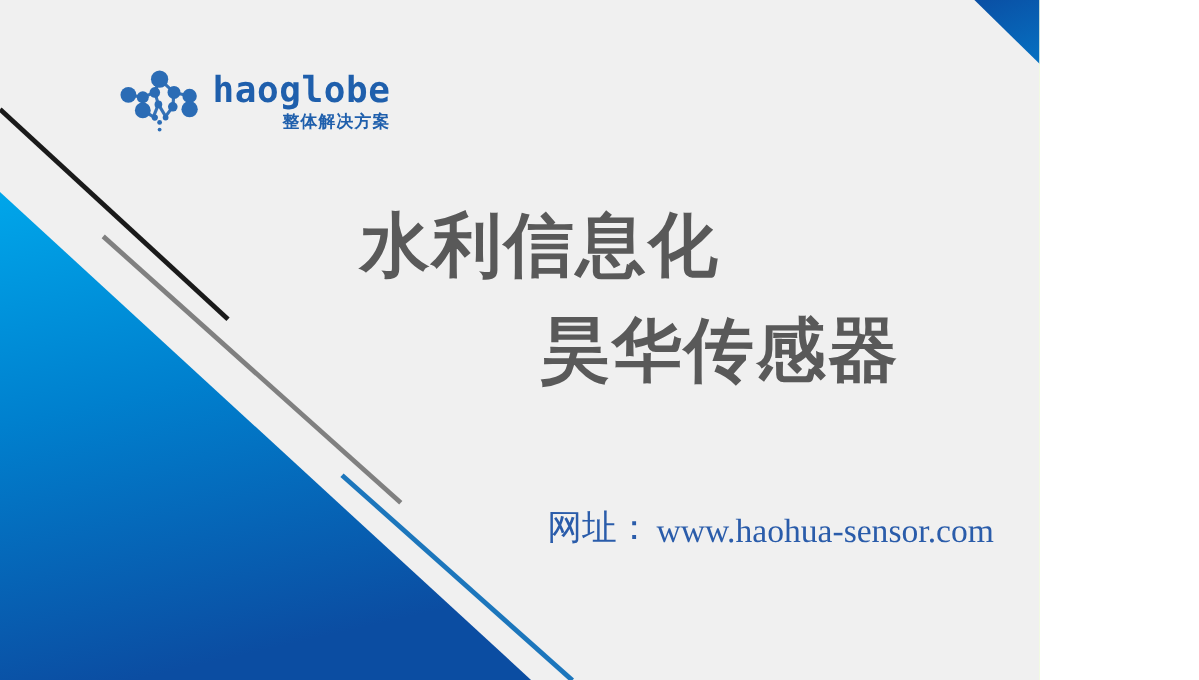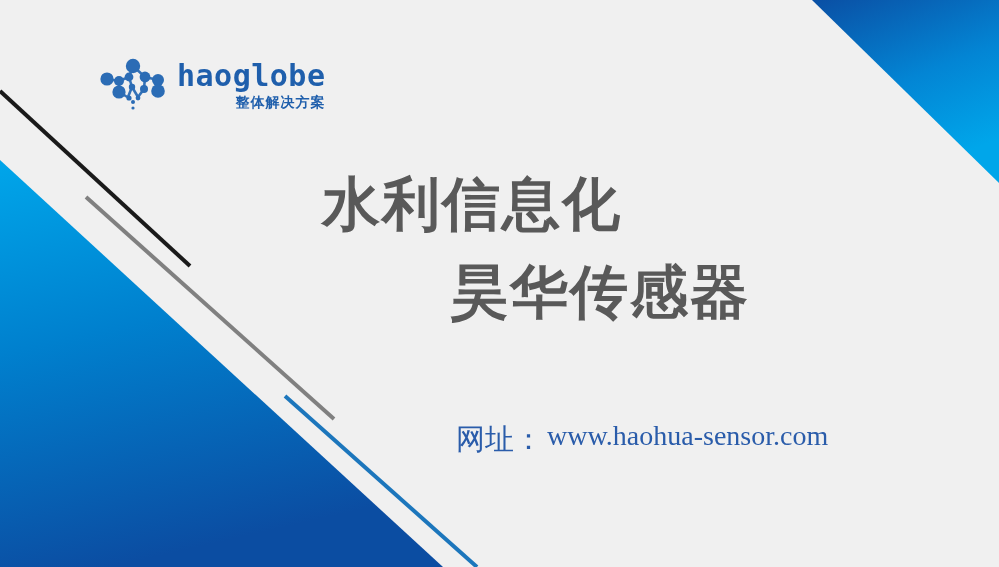--- a/index.html
+++ b/index.html
@@ -2,21 +2,21 @@
 <html><head>
 <meta charset="utf-8">
 <style>
   html, body {
     margin: 0;
     padding: 0;
     background: #ffffff;
   }
   #slide {
     position: relative;
-    width: 999px;
+    width: 866px;
     height: 567px;
     overflow: hidden;
     background: #bef264;
     font-family: "Liberation Sans", sans-serif;
   }
   #bg-svg {
     position: absolute;
     left: 0; top: 0;
     width: 999px;
     height: 567px;
@@ -75,30 +75,30 @@
   }
   .title-line {
     font-family: "DejaVu Sans", sans-serif;
     font-weight: 700;
     font-size: 58px;
     line-height: 88px;
     color: #595959;
     letter-spacing: 2px;
     white-space: nowrap;
   }
-  #title-line-1 { margin-left: 22px; }
+  #title-line-1 { margin-left: 0; }
   #title-line-2 { margin-left: 150px; }
 
   
   #website-block {
     position: absolute;
     left: 456px;
     top: 420px;
     display: flex;
-    align-items: flex-start;
+    align-items: flex-end;
     white-space: nowrap;
   }
   #website-label {
     font-family: "DejaVu Sans", sans-serif;
     font-size: 29px;
     color: #2A5CAA;
     letter-spacing: 0px;
   }
   #website-url {
     font-family: Liberation Serif, serif;

